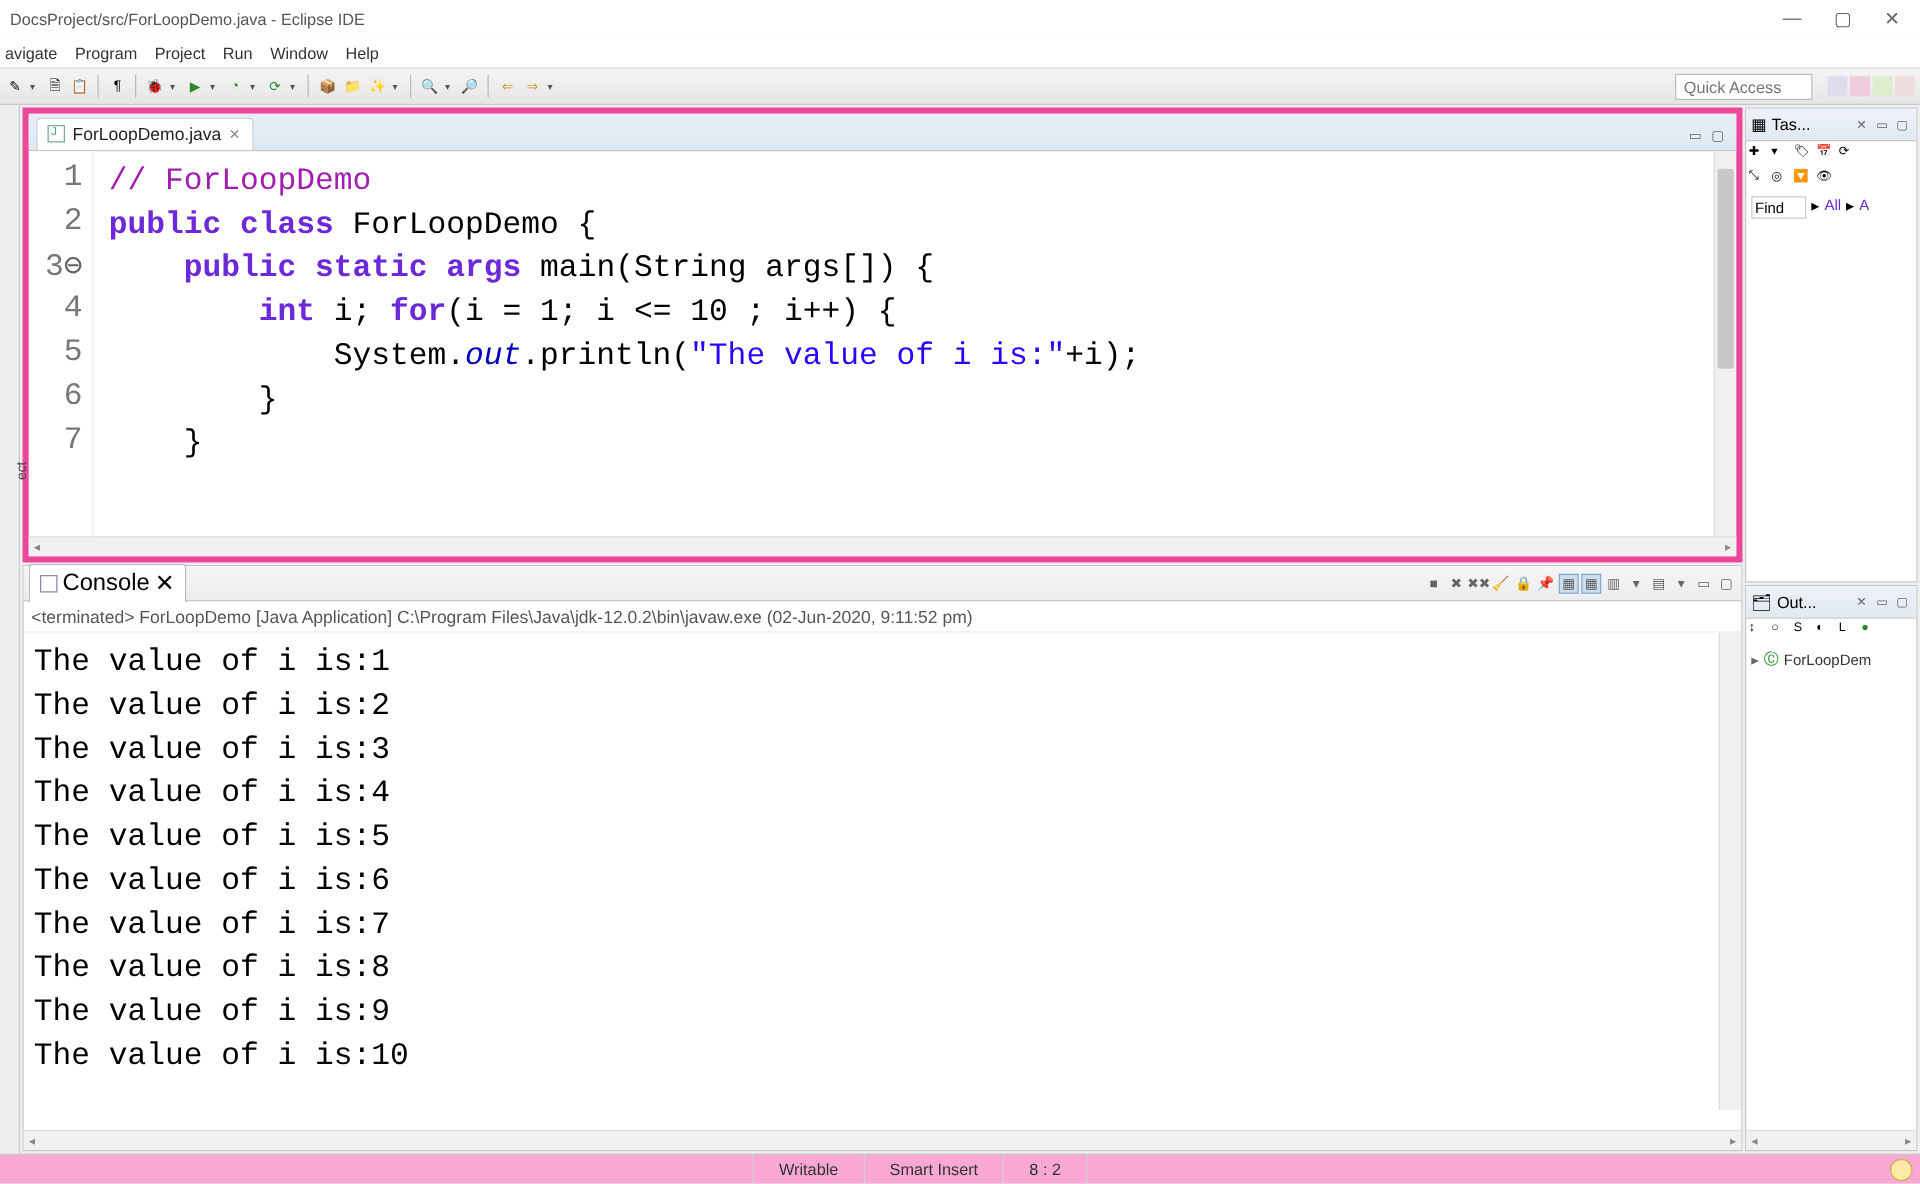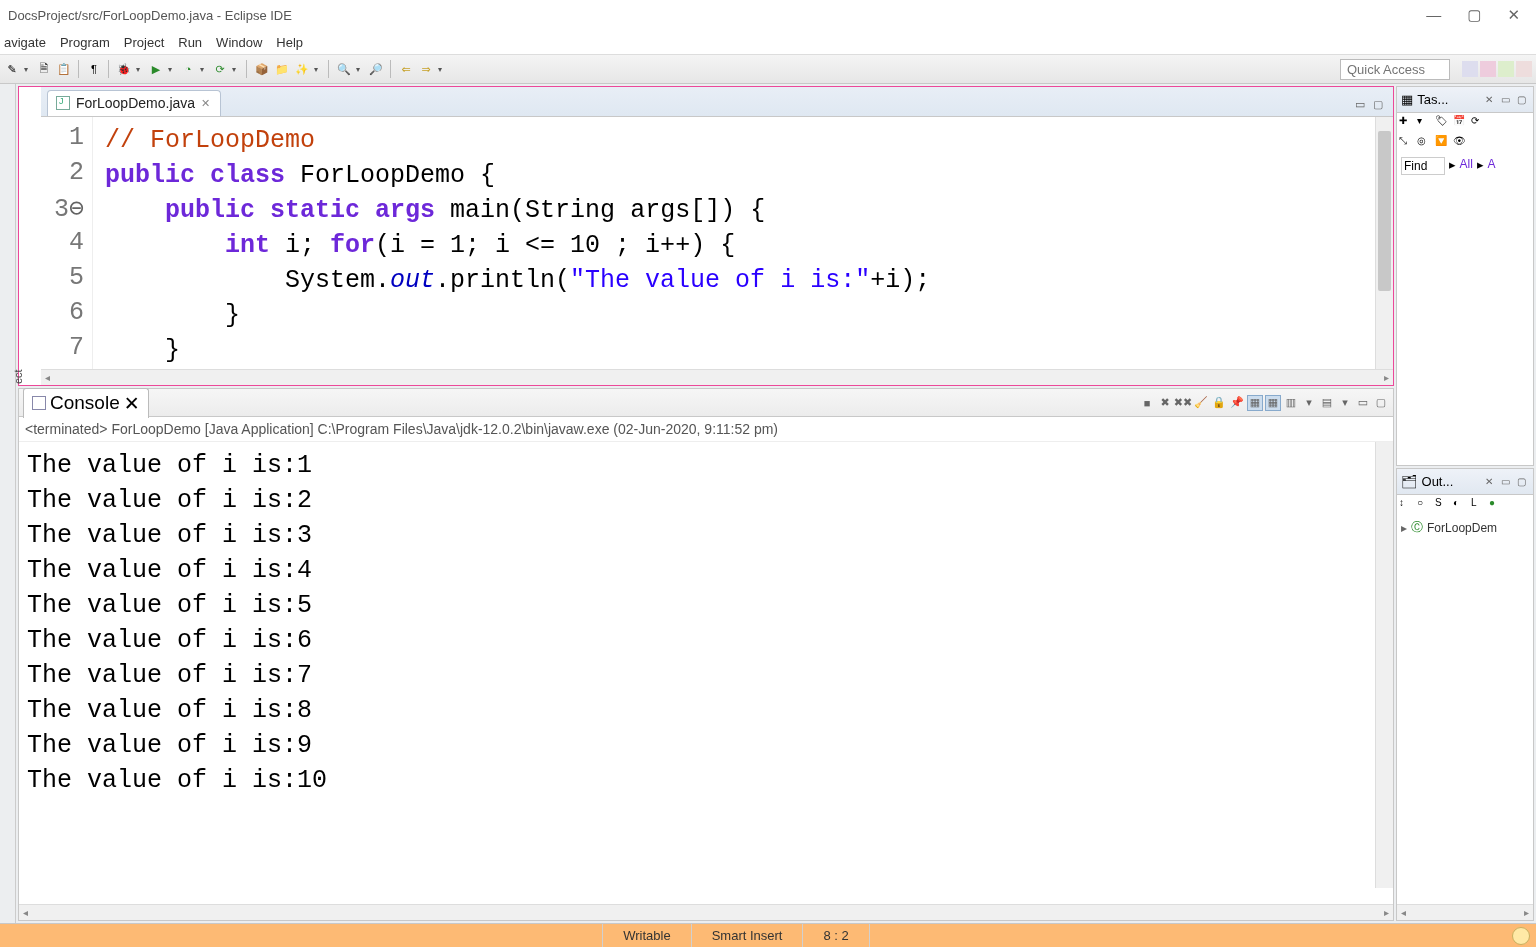--- a/index.html
+++ b/index.html
@@ -80,27 +80,26 @@
   color:#444;
   left:12px;
 }
 .center-col {
   flex:1;
   display:flex;
   flex-direction:column;
   min-width:0;
 }
 .editor-area {
-  height:300px;
+  height:364px;
   display:flex;
   flex-direction:column;
-  border:1px solid #ec4899;
+  border:5px solid #ec4899;
   margin:2px;
   background:#fff;
-  padding-left:22px;
 }
 .tabbar {
   height:30px;
   display:flex;
   align-items:flex-end;
   background:linear-gradient(#e8eef6,#dfe8f2);
   border-bottom:1px solid #c8c8c8;
 }
 .tab {
   display:flex;
@@ -139,21 +138,21 @@
 }
 .gutter div { height:35px; }
 .code {
   flex:1;
   padding:6px 0 0 12px;
   white-space:pre;
   overflow:hidden;
   line-height:35px;
 }
 .kw { color:#6d28d9; font-weight:bold; }
-.cm { color:#c2410c; }
+.cm { color:#a21caf; }
 .str { color:#2a00ff; }
 .fld { color:#0000c0; font-style:italic; }
 .ann { color:#646464; }
 .code-scroll-y {
   width:18px;
   background:#f0f0f0;
   border-left:1px solid #ddd;
   position:relative;
 }
 .code-scroll-y .thumb{ position:absolute; top:14px; left:2px; right:2px; height:160px; background:#c8c8c8; border-radius:2px;}
@@ -244,21 +243,21 @@
 .side-body { flex:1; padding:4px; font-size:12px; }
 .side-toolbar { display:flex; gap:2px; flex-wrap:wrap; padding:2px;}
 .side-toolbar span{width:16px;height:16px;font-size:10px;}
 .task-find { display:flex; align-items:flex-start; gap:4px; padding:4px; }
 .task-find input{width:44px; font-size:12px; border:1px solid #ccc; padding:1px 2px;}
 .task-find a{color:#6d28d9;text-decoration:none;font-size:12px;}
 .outline-row{display:flex;align-items:center;gap:4px;color:#333;}
 .outline-row .arrow{color:#666;}
 .statusbar {
   height:24px;
-  background:#fdba74;
+  background:#f9a8d4;
   border-top:1px solid #c8c8c8;
   display:flex;
   align-items:center;
   font-size:13px;
   color:#333;
 }
 .statusbar .cell { padding:0 20px; border-left:1px solid #d0d0d0; height:100%; display:flex; align-items:center;}
 .statusbar .cell:first-child{border-left:none;}
 .statusbar .spacer{flex:1;}
 .statusbar .notif{width:18px;height:18px;border-radius:50%;border:1px solid #c9b060;background:#ffe9a6;margin-right:6px;}

